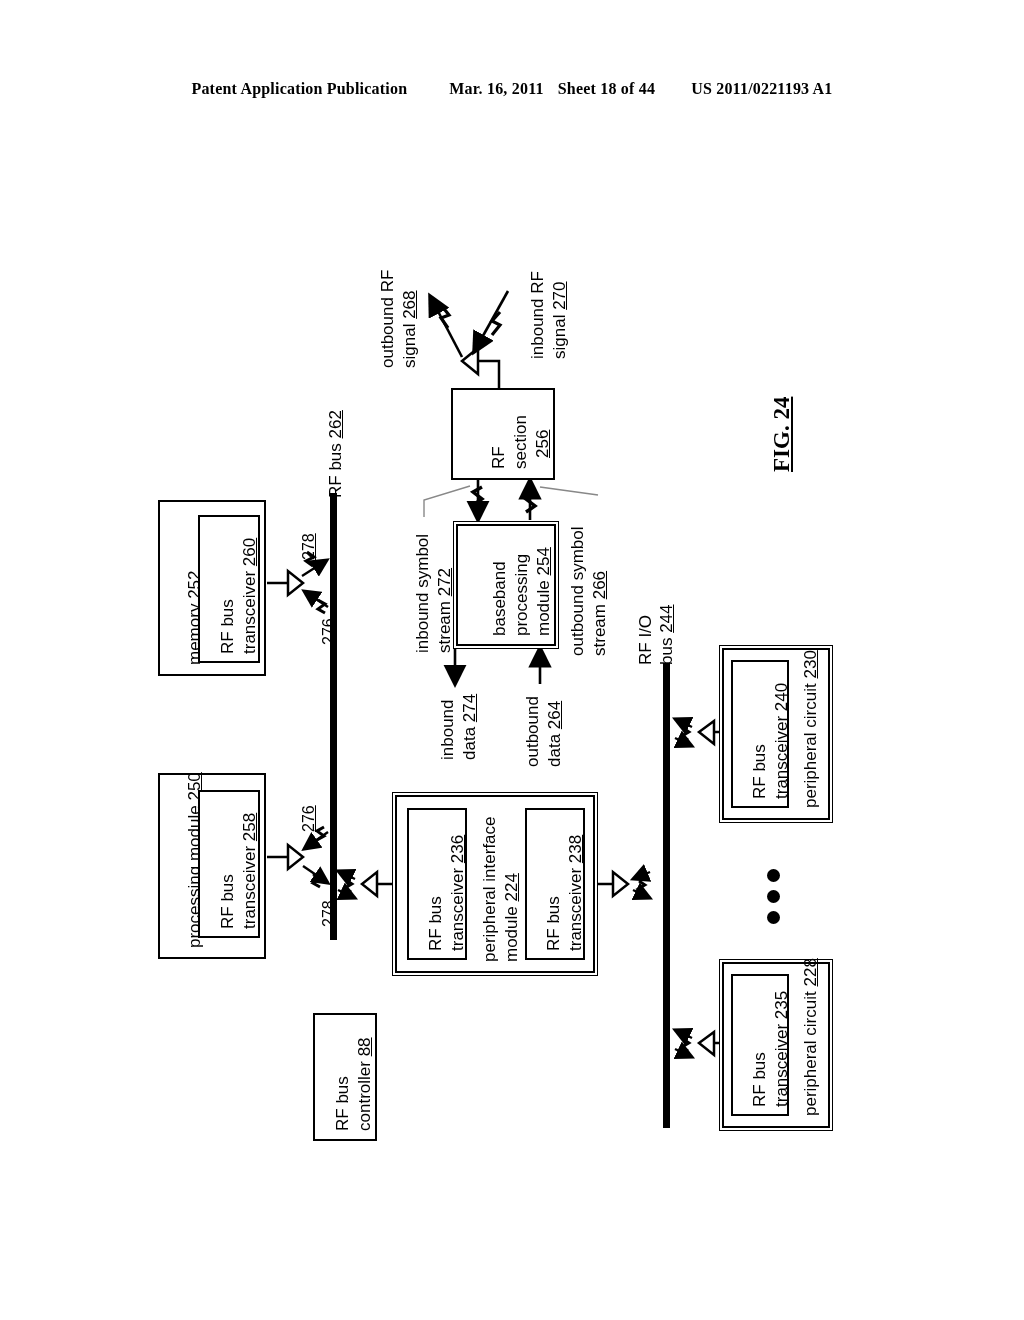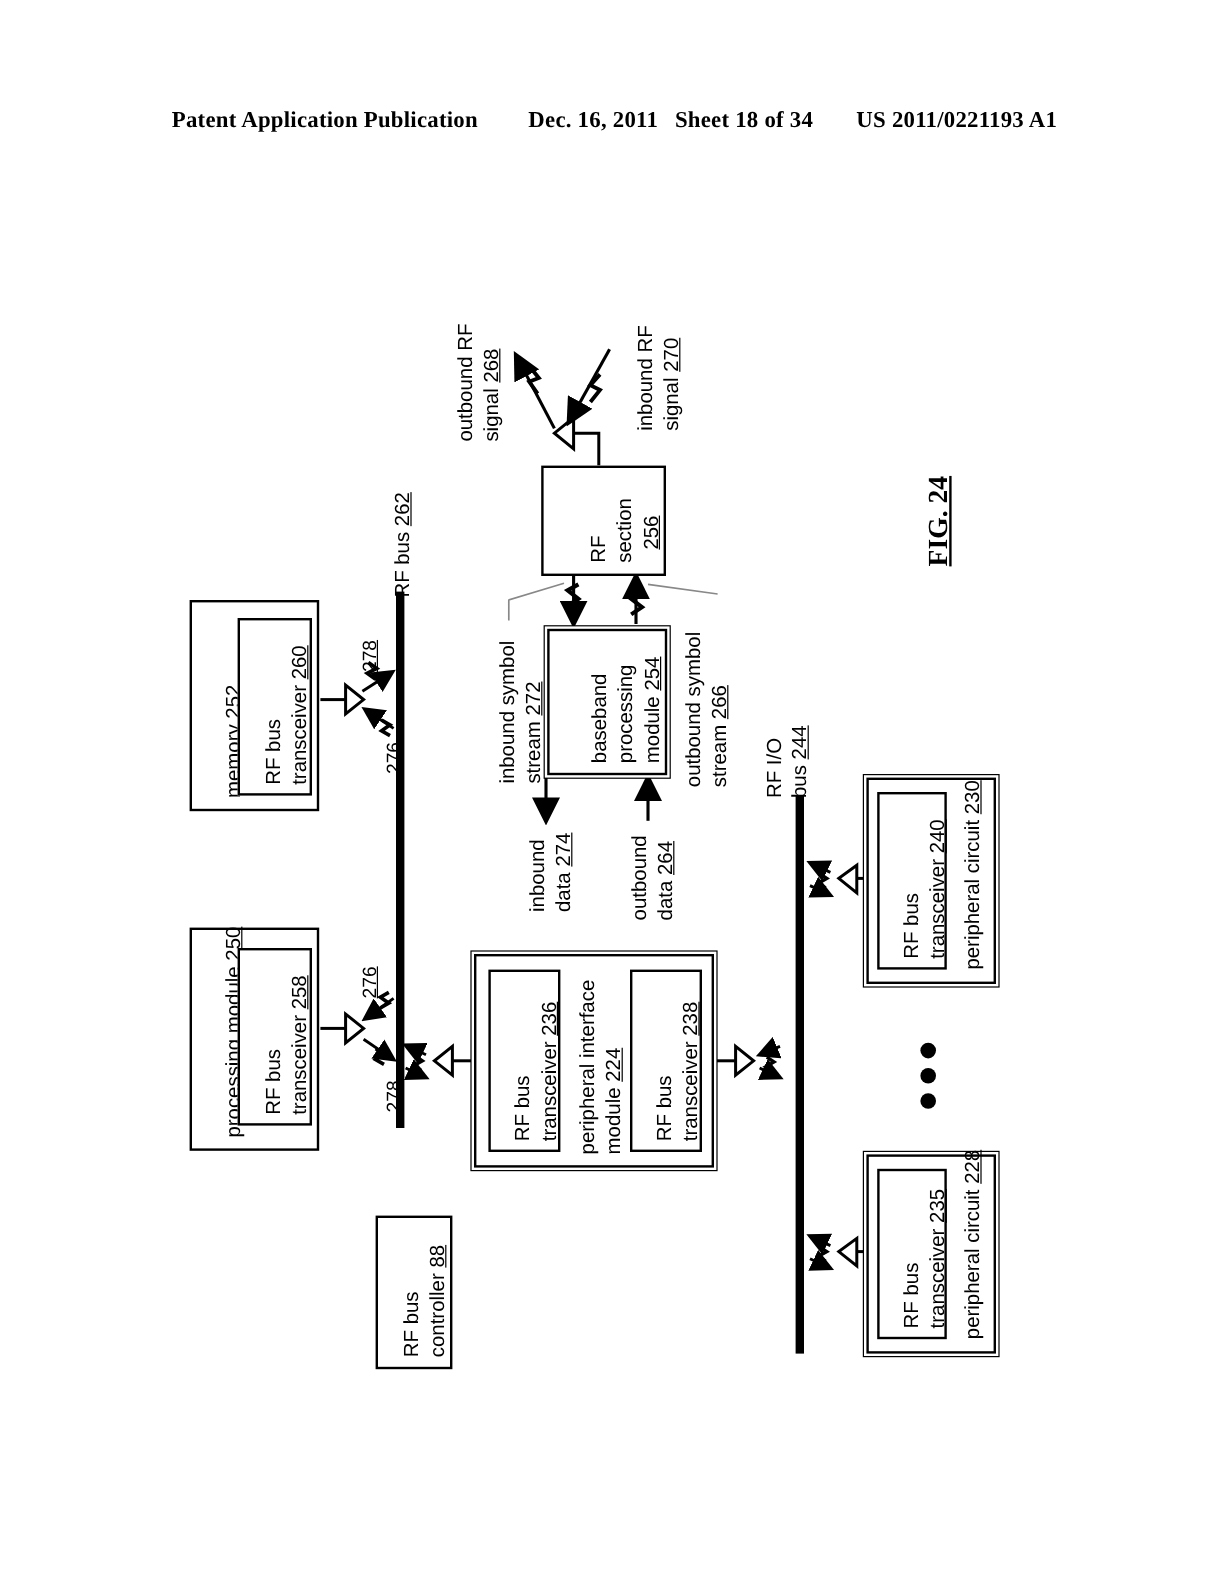--- a/index.html
+++ b/index.html
@@ -13,30 +13,30 @@
     height: 1320px;
     position: relative;
     font-family: "Liberation Sans", sans-serif;
     color: #000000;
     overflow: hidden;
   }
 
   
   #page-header {
     position: absolute;
-    top: 84px;
+    top: 72px;
     left: 0;
     width: 1024px;
     height: 34px;
     display: flex;
     align-items: center;
     justify-content: center;
     font-family: "Liberation Serif", serif;
     font-weight: bold;
-    font-size: 19px;
+    font-size: 16px;
     letter-spacing: 0.2px;
     white-space: nowrap;
   }
   #page-header .hdr-seg { display: inline-block; }
   #page-header .gap-a { width: 42px; display: inline-block; }
   #page-header .gap-b { width: 14px; display: inline-block; }
   #page-header .gap-c { width: 36px; display: inline-block; }
 
   
   #figure-canvas {
@@ -100,23 +100,23 @@
     border-radius: 50%;
     background: #000;
   }
 </style>
 </head>
 <body>
 
 <div id="page-header">
   <span class="hdr-seg">Patent Application Publication</span>
   <span class="gap-a"></span>
-  <span class="hdr-seg">Dec. 16, 2011</span>
+  <span class="hdr-seg">Mar. 16, 2011</span>
   <span class="gap-b"></span>
-  <span class="hdr-seg">Sheet 18 of 34</span>
+  <span class="hdr-seg">Sheet 18 of 44</span>
   <span class="gap-c"></span>
   <span class="hdr-seg">US 2011/0221193 A1</span>
 </div>
 
 <div id="figure-canvas">
 
   <svg class="ovl" viewBox="0 0 1024 1320">
     <defs>
       <marker id="ah" markerWidth="9" markerHeight="9" refX="7.5" refY="4.5" orient="auto">
         <path d="M0,0 L9,4.5 L0,9 z" fill="#000"></path>

